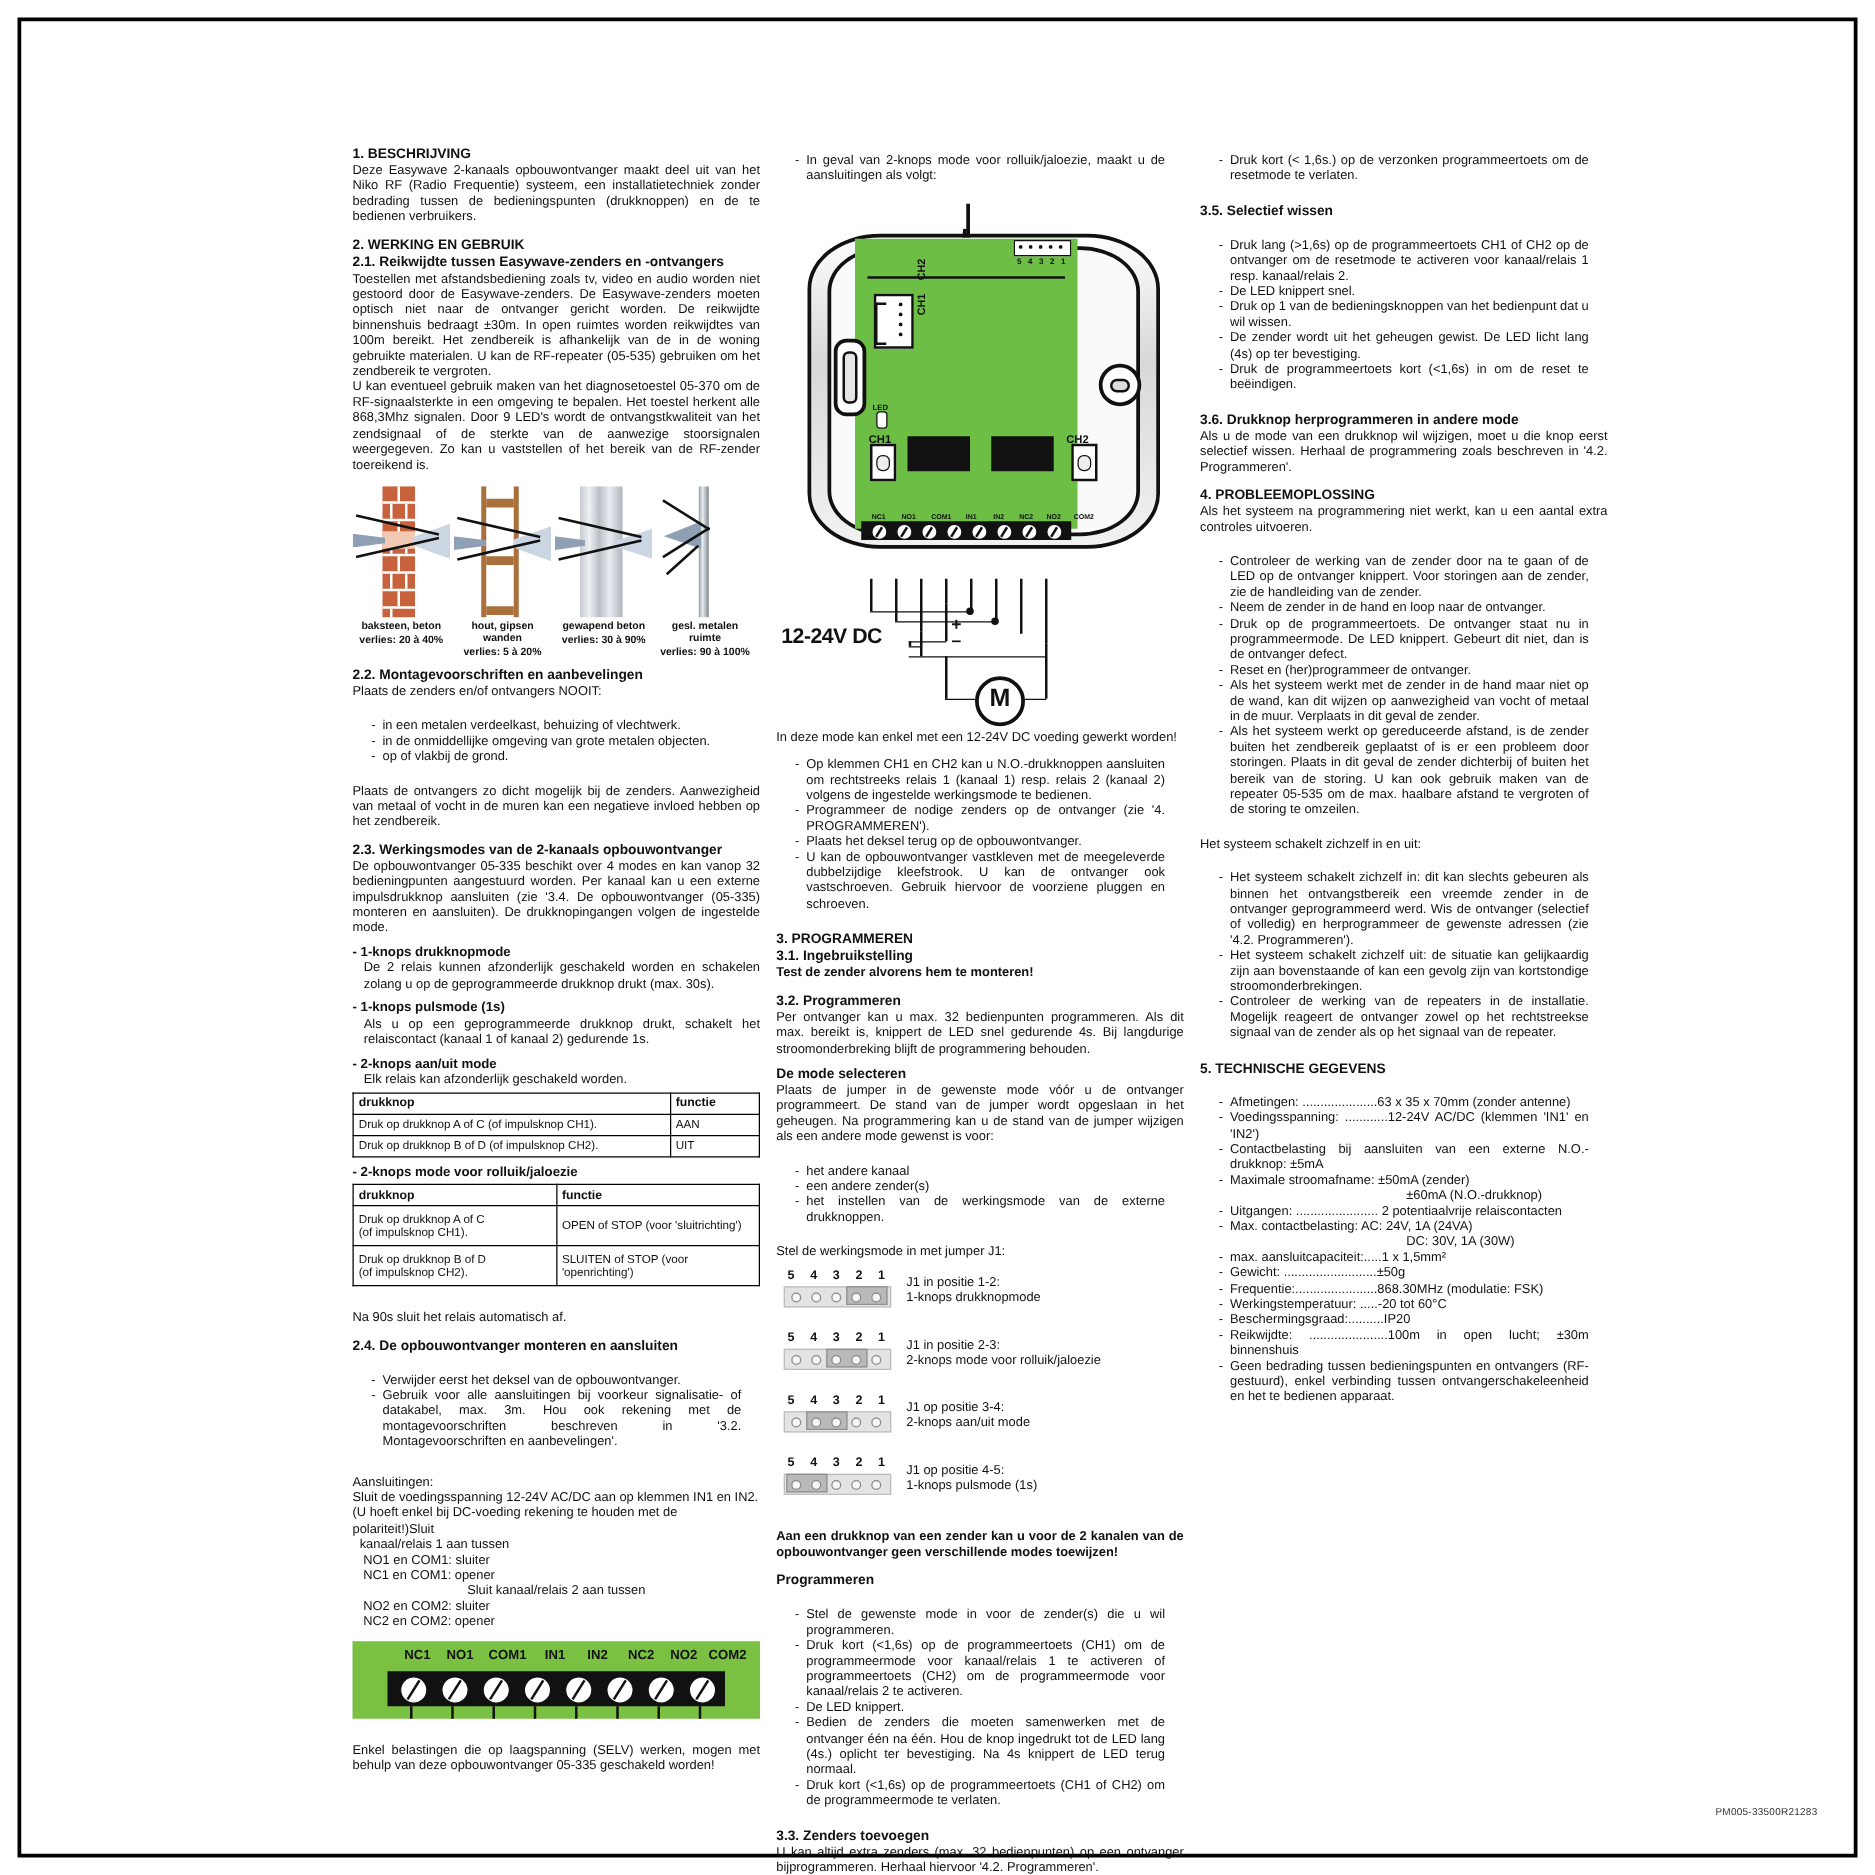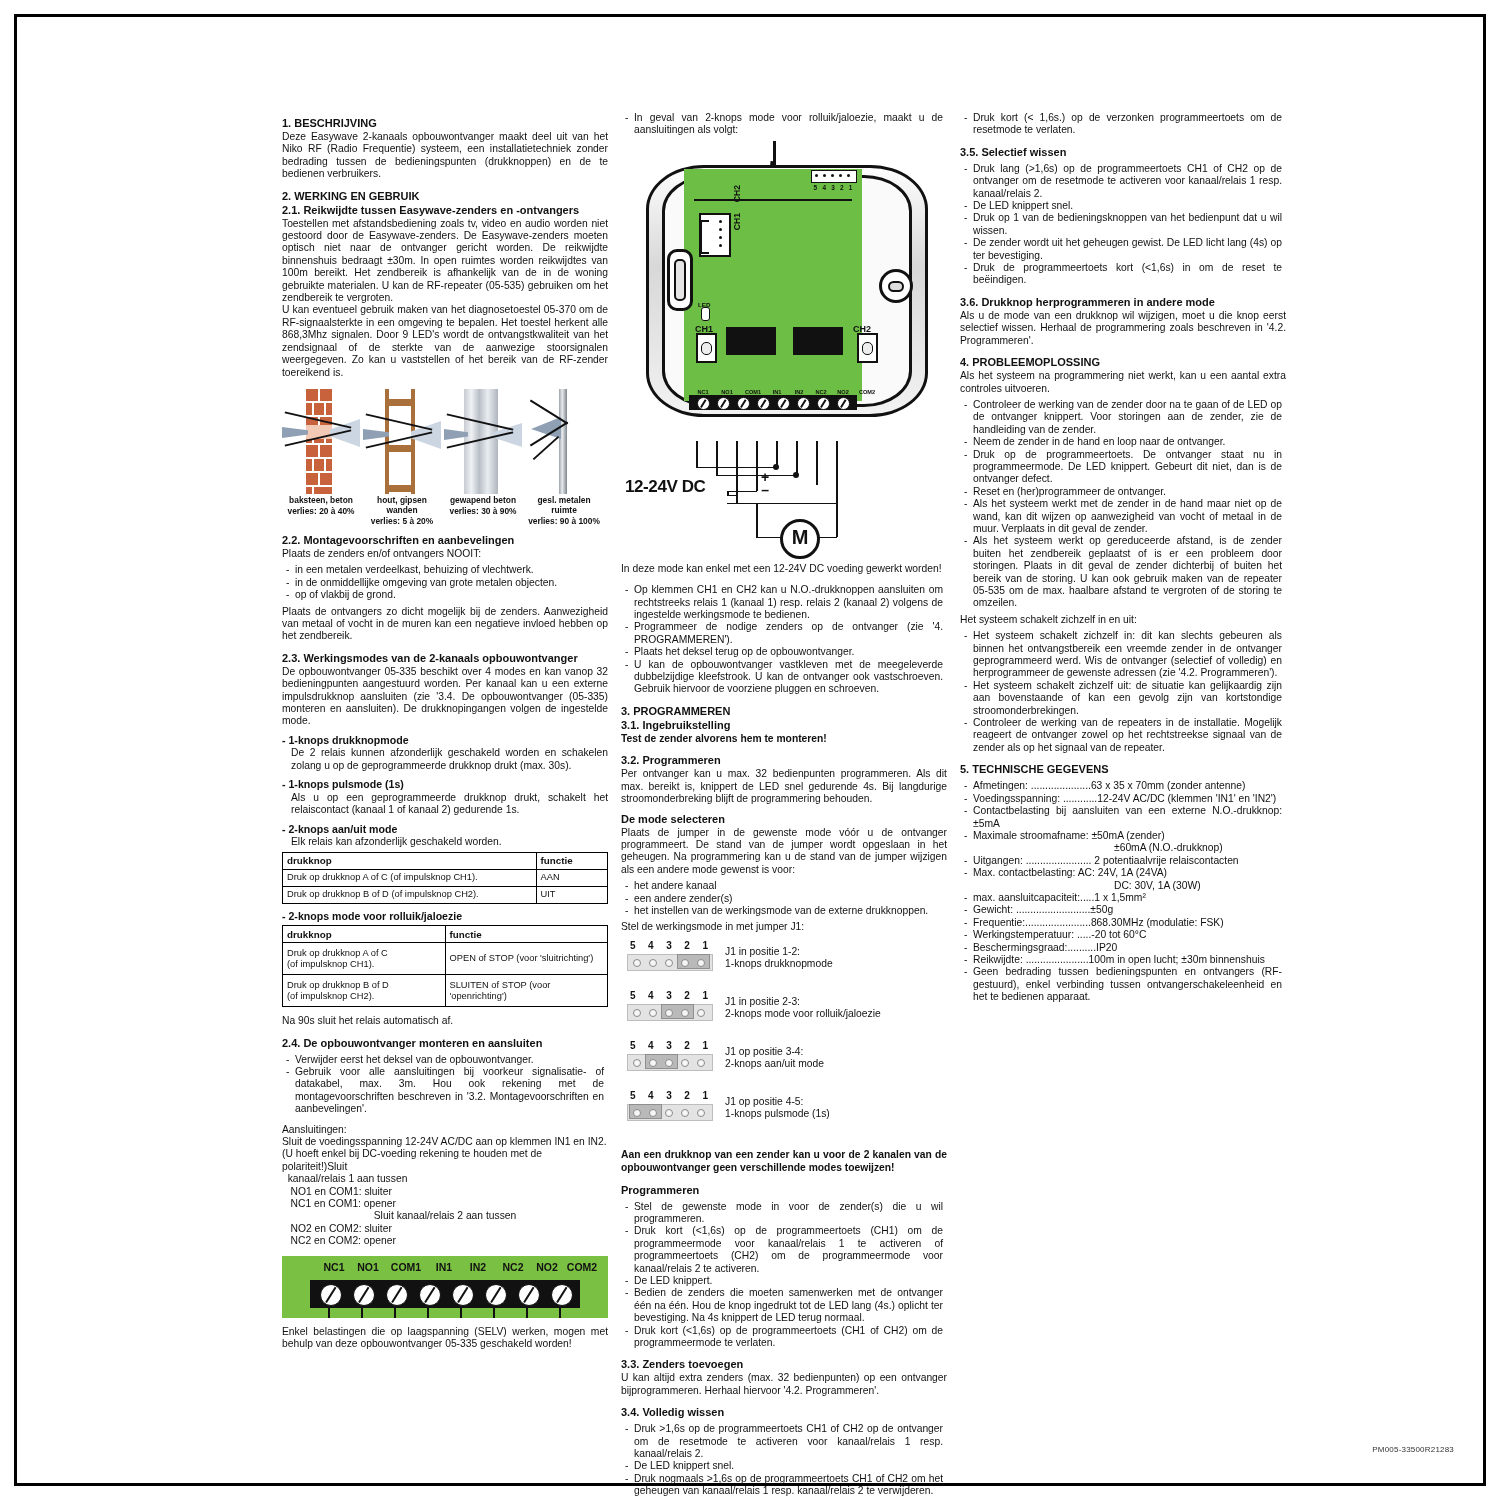--- a/index.html
+++ b/index.html
@@ -18,23 +18,23 @@
   
   .col{position:absolute;top:78px;width:326px;font-size:10.3px;line-height:12.4px;color:#111;text-align:justify;}
   #col1{left:252px;}
   #col2{left:591px;}
   #col3{left:930px;}
 
   h2{font-size:11px;font-weight:bold;margin:9px 0 1px 0;line-height:13px;}
   h2.tight{margin-top:7px;}
   h3{font-size:10.6px;font-weight:bold;margin:6px 0 1px 0;line-height:12.6px;}
   p{margin:0 0 0 0;}
-  p.gap{margin-top:8px;}
+  p.gap{margin-top:20px;}
   .b{font-weight:bold;}
-  ul{margin:4px;padding:0;list-style:none;}
+  ul{margin:15px;padding:0;list-style:none;}
   li{position:relative;padding-left:9px;margin:0;}
   li:before{content:"-";position:absolute;left:0;top:0;}
   li.nodash{padding-left:9px;}
   li.nodash:before{content:"";}
   .hang{padding-left:9px;}
 
   
   .mats{margin-top:10px;height:136px;position:relative;}
   .mat{position:absolute;top:0;width:78px;height:136px;}
   .mat .art{position:relative;height:105px;width:78px;overflow:hidden;}

